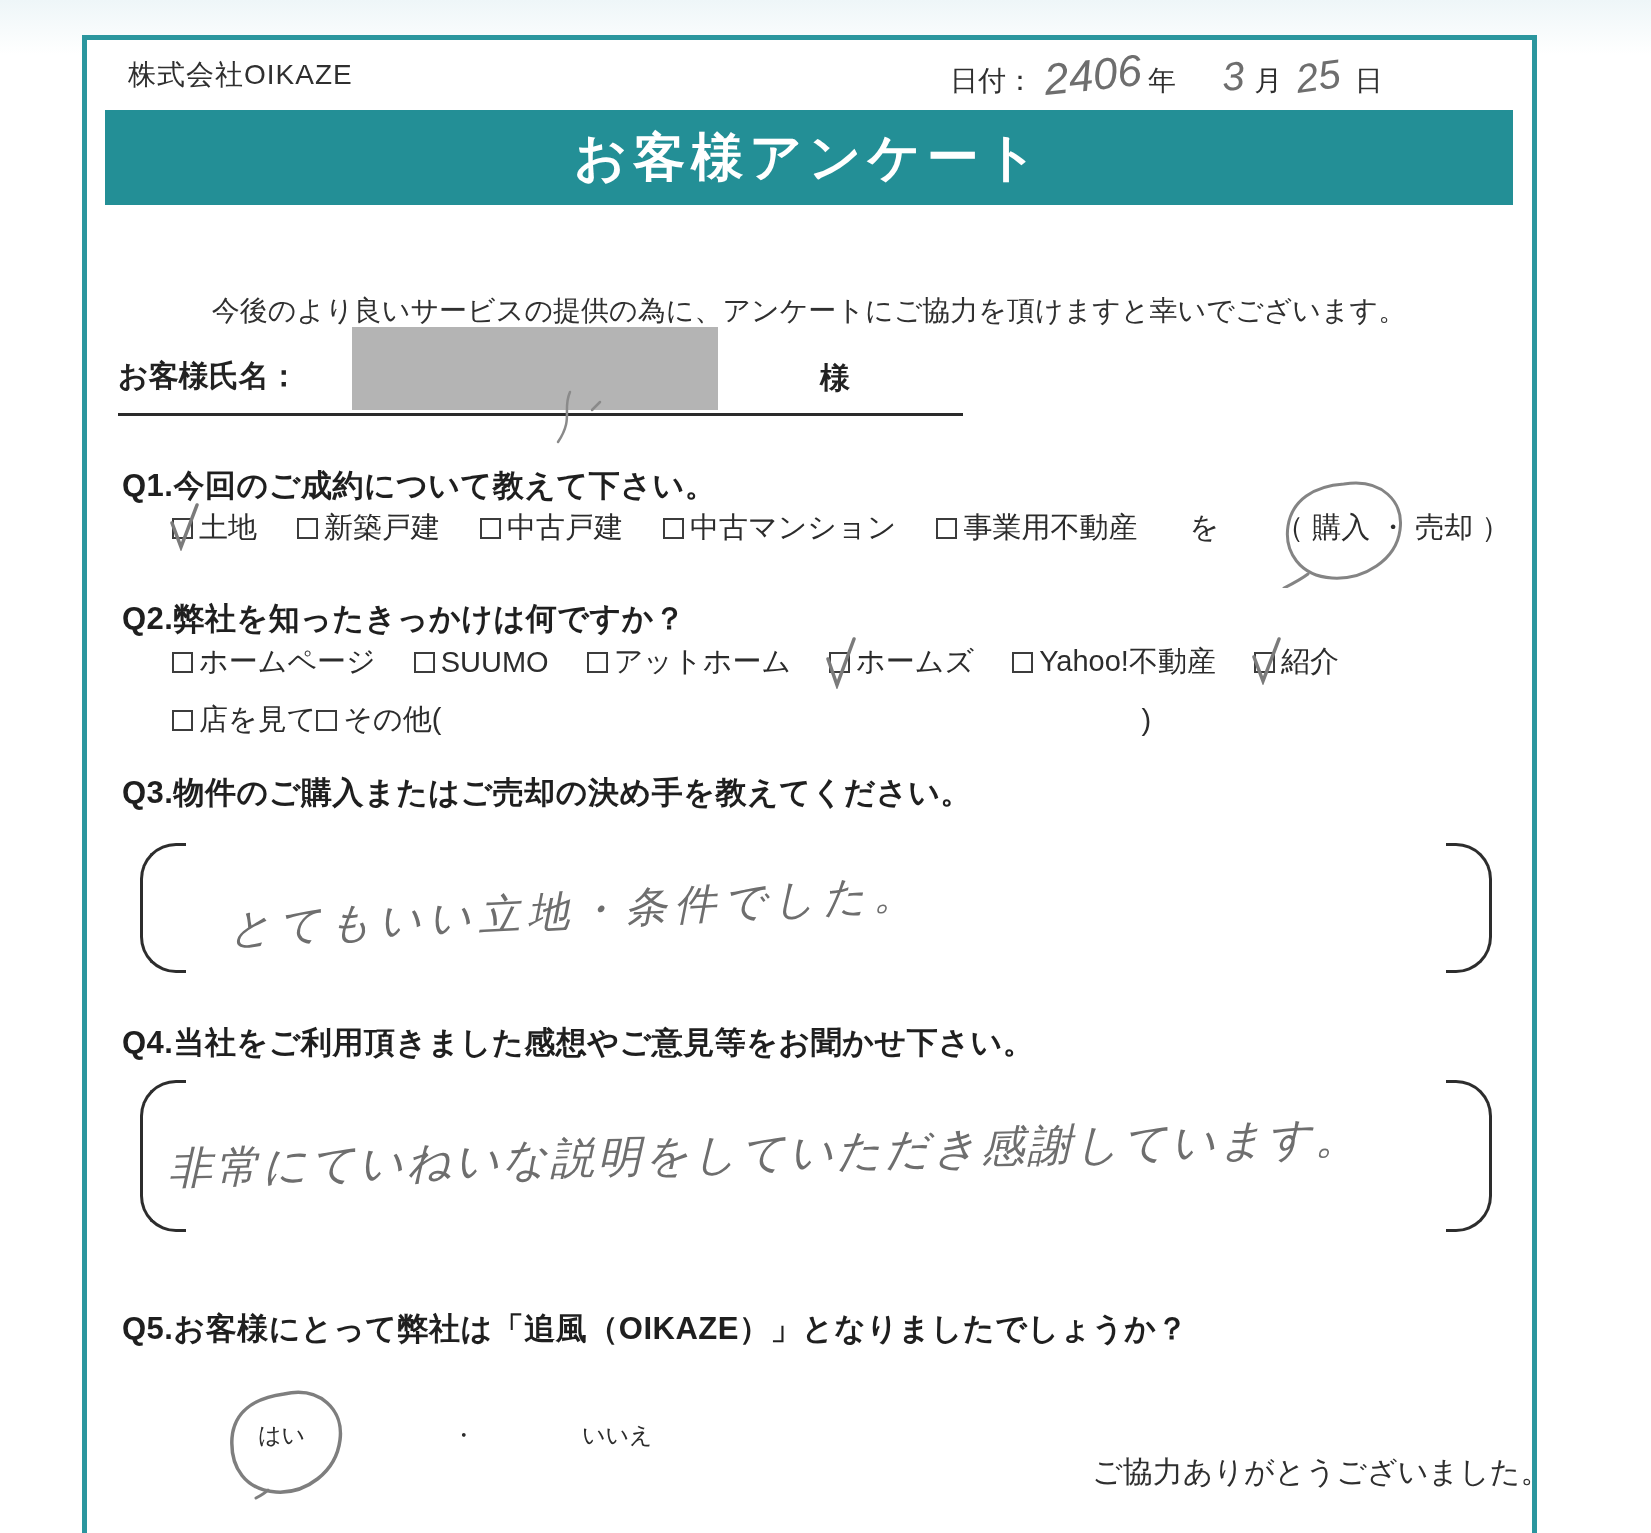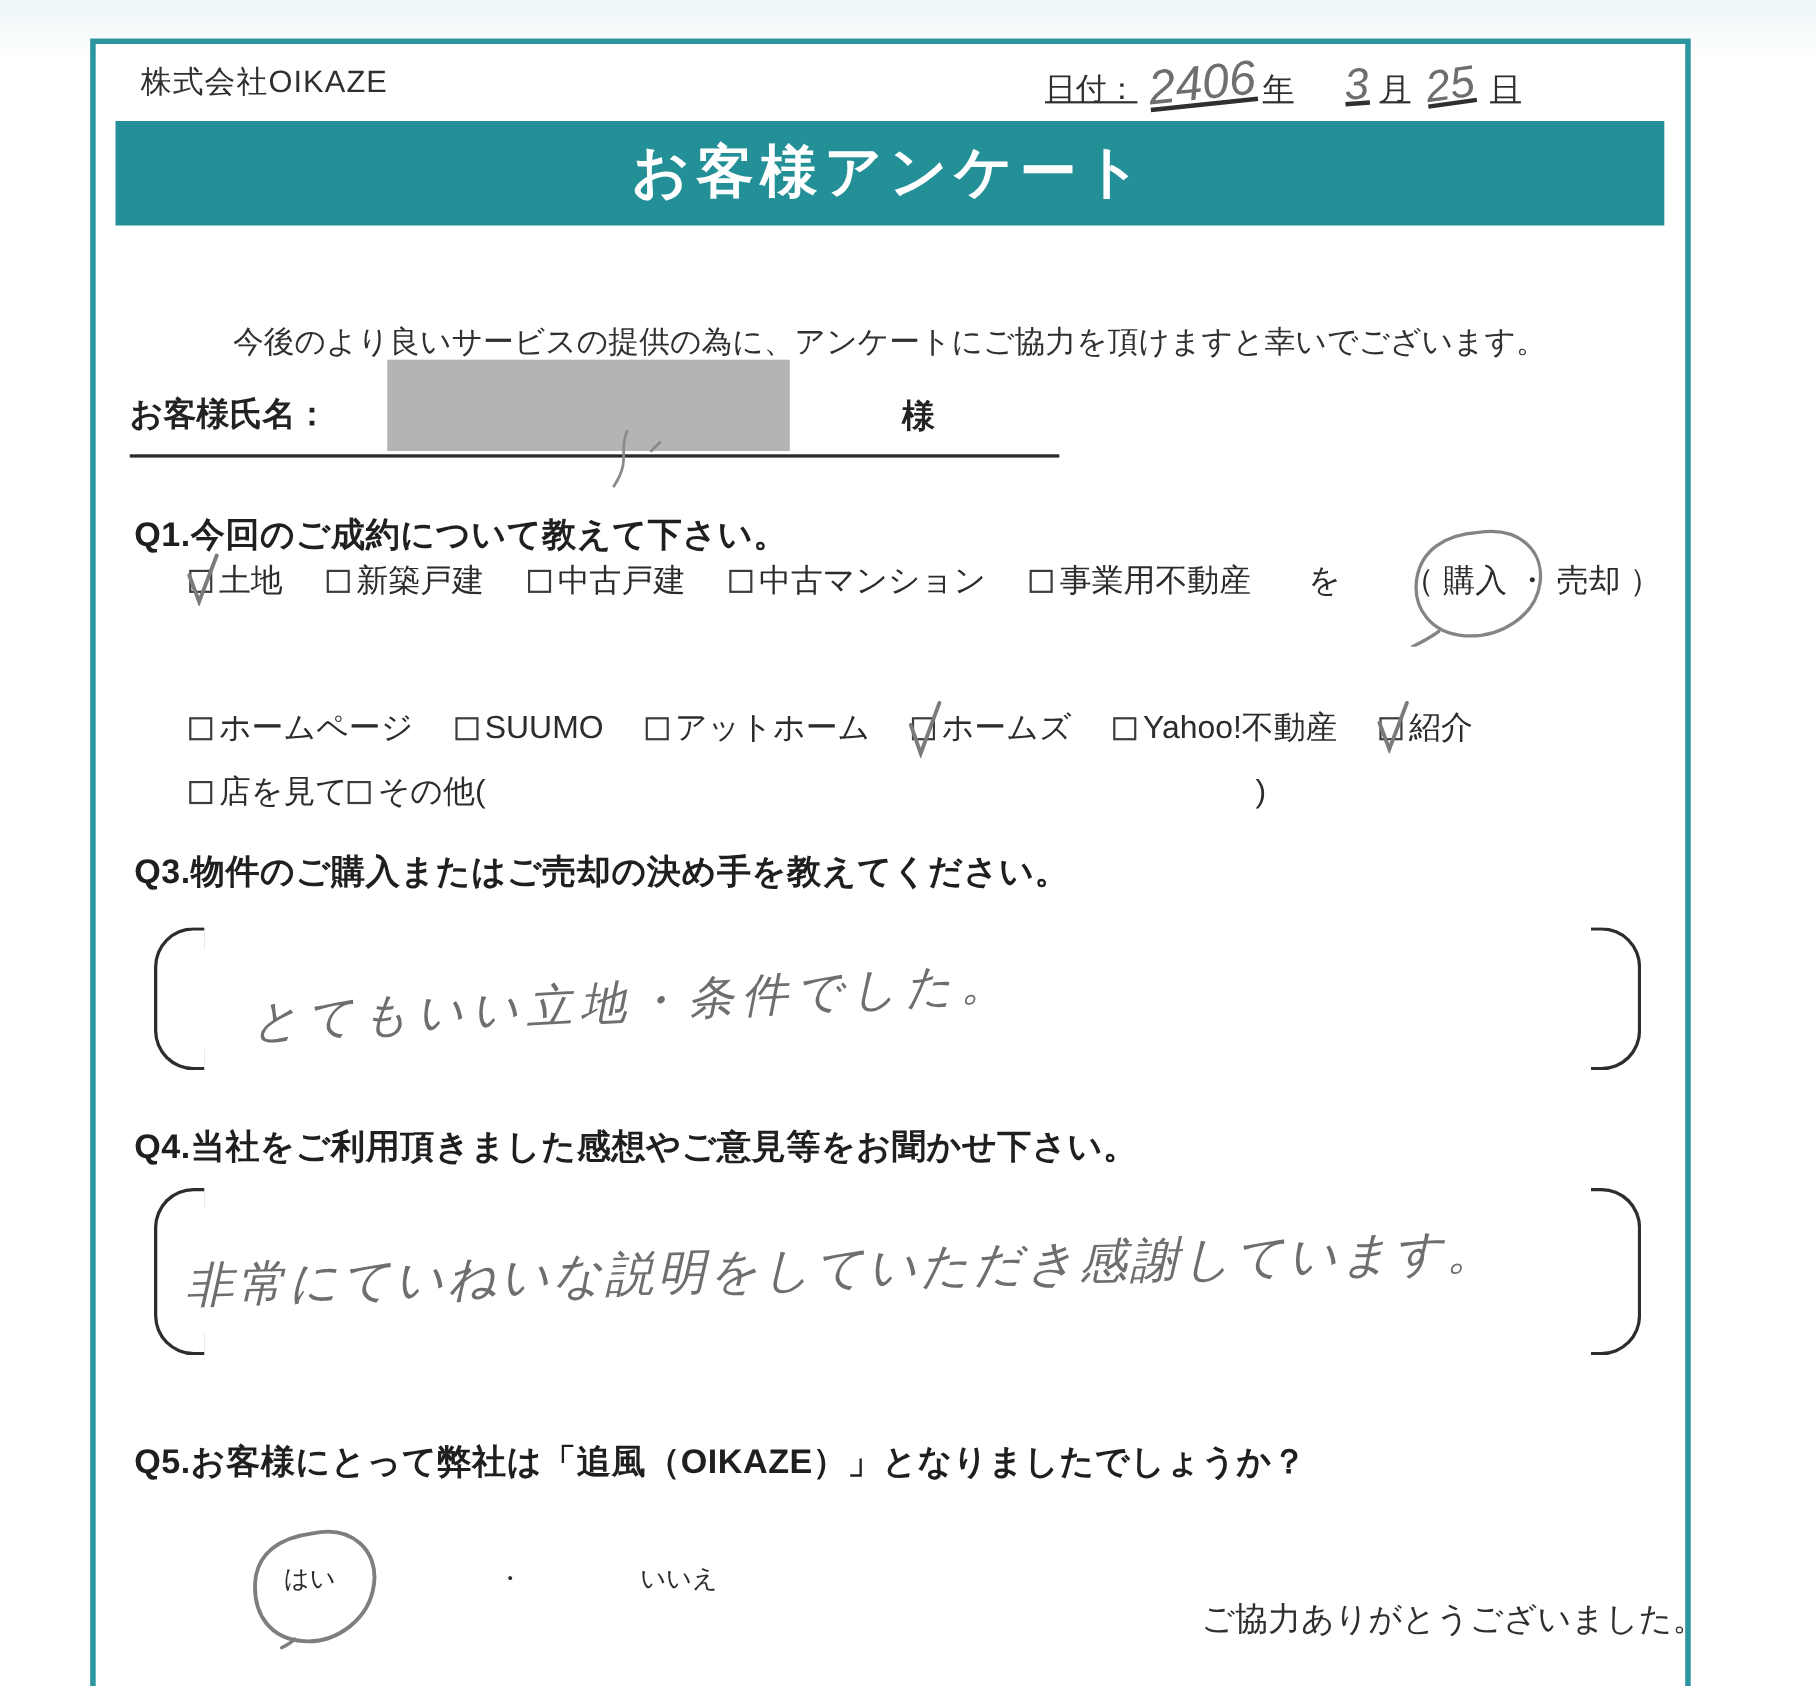--- a/index.html
+++ b/index.html
@@ -10,21 +10,21 @@
     background:linear-gradient(180deg,#eef6f8 0px,#ffffff 55px);
     font-family:"Liberation Sans","DejaVu Sans",sans-serif;
     color:#2e2e2e;
   }
   .frame{
     position:absolute;left:82px;top:35px;width:1455px;height:1620px;
     border:5px solid #2b969e;background:#ffffff;box-sizing:border-box;
   }
   .abs{position:absolute;}
   .company{left:128px;top:56px;font-size:28px;color:#2f2f2f;letter-spacing:1px;}
-  .daterow{left:950px;top:62px;font-size:28px;color:#2f2f2f;display:flex;align-items:baseline;text-decoration:underline;}
+  .daterow{left:950px;top:62px;font-size:28px;color:#2f2f2f;display:flex;align-items:baseline;}
   .hand{color:#6e6e6e;font-style:italic;}
   .hy{font-size:44px;transform:rotate(-6deg);display:inline-block;margin:-14px 6px 0 10px;}
   .hm{font-size:40px;transform:rotate(-4deg);display:inline-block;margin:-10px 10px 0 46px;}
   .hd{font-size:40px;transform:rotate(-8deg);display:inline-block;margin:-10px 14px 0 14px;}
   .unit{font-size:28px;}
   .banner{left:105px;top:110px;width:1408px;height:95px;background:#238f96;}
   .title{width:100%;text-align:center;line-height:95px;font-size:52px;font-weight:bold;color:#ffffff;letter-spacing:6px;}
   .intro1{left:105px;top:232px;width:1408px;text-align:center;font-size:28px;color:#303030;}
   .intro2{left:105px;top:292px;width:1408px;text-align:center;font-size:28px;color:#303030;}
   .namelabel{left:118px;top:356px;font-size:30px;font-weight:bold;color:#222;}
@@ -129,20 +129,21 @@
         </svg>
         <span>購入</span>
       </span>
       <span>・</span>
       <span>売却</span>
       <span>）</span>
     </span>
   </div>
 
   
+  <div class="abs qhead" style="left:122px;top:598px;">Q2.弊社を知ったきっかけは何ですか？</div>
   <div class="abs row" style="left:172px;top:642px;gap:38px;">
     <span class="opt">
       <span class="cbxwrap">
           <span class="cbx"></span>
         </span>
       <span>ホームページ</span>
     </span>
     <span class="opt">
       <span class="cbxwrap">
           <span class="cbx"></span>

